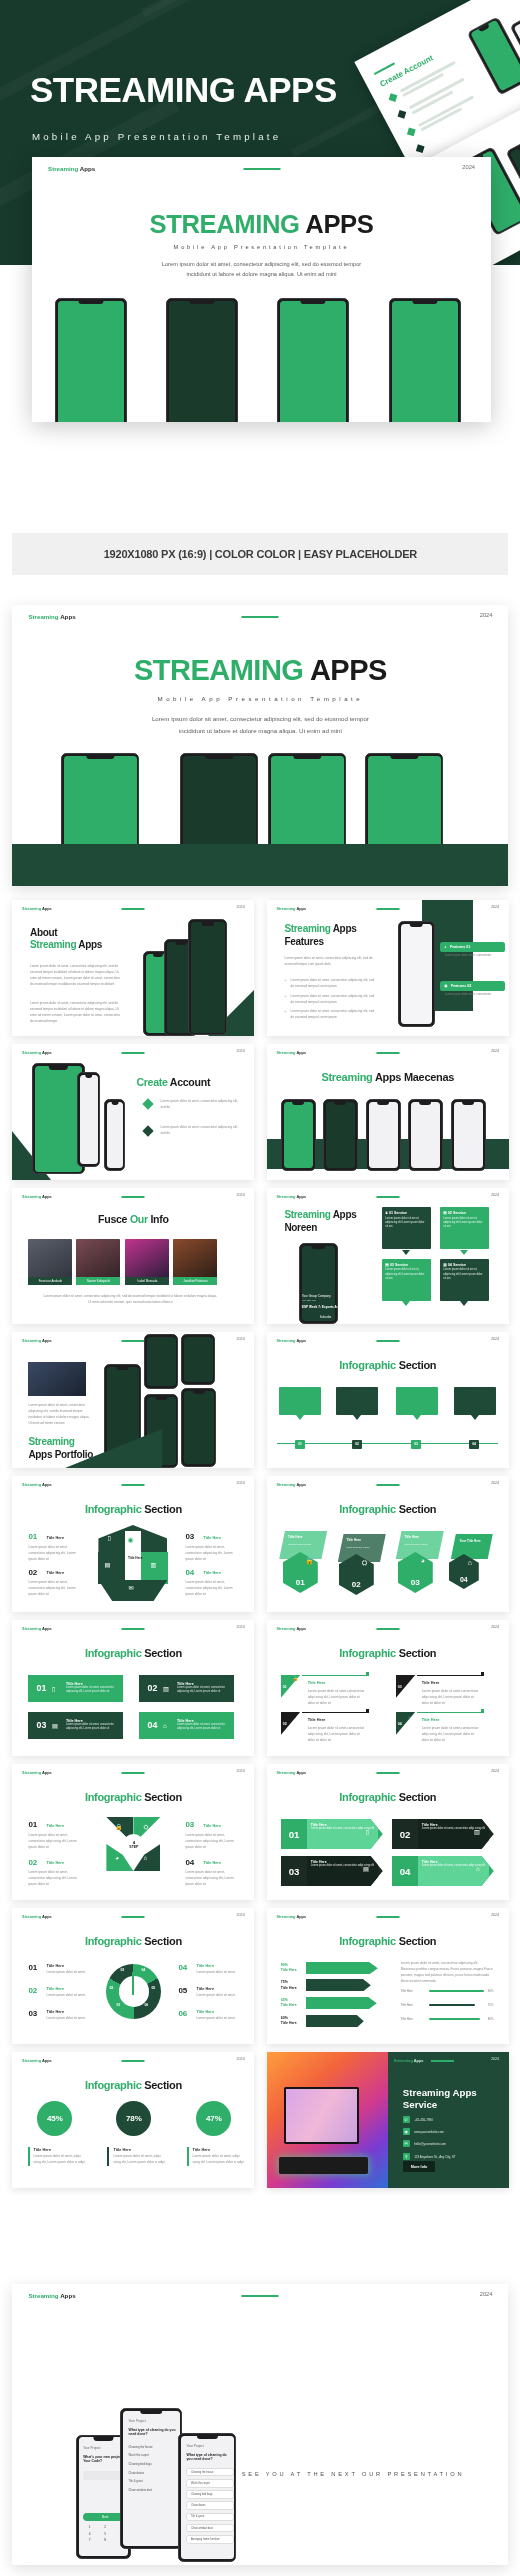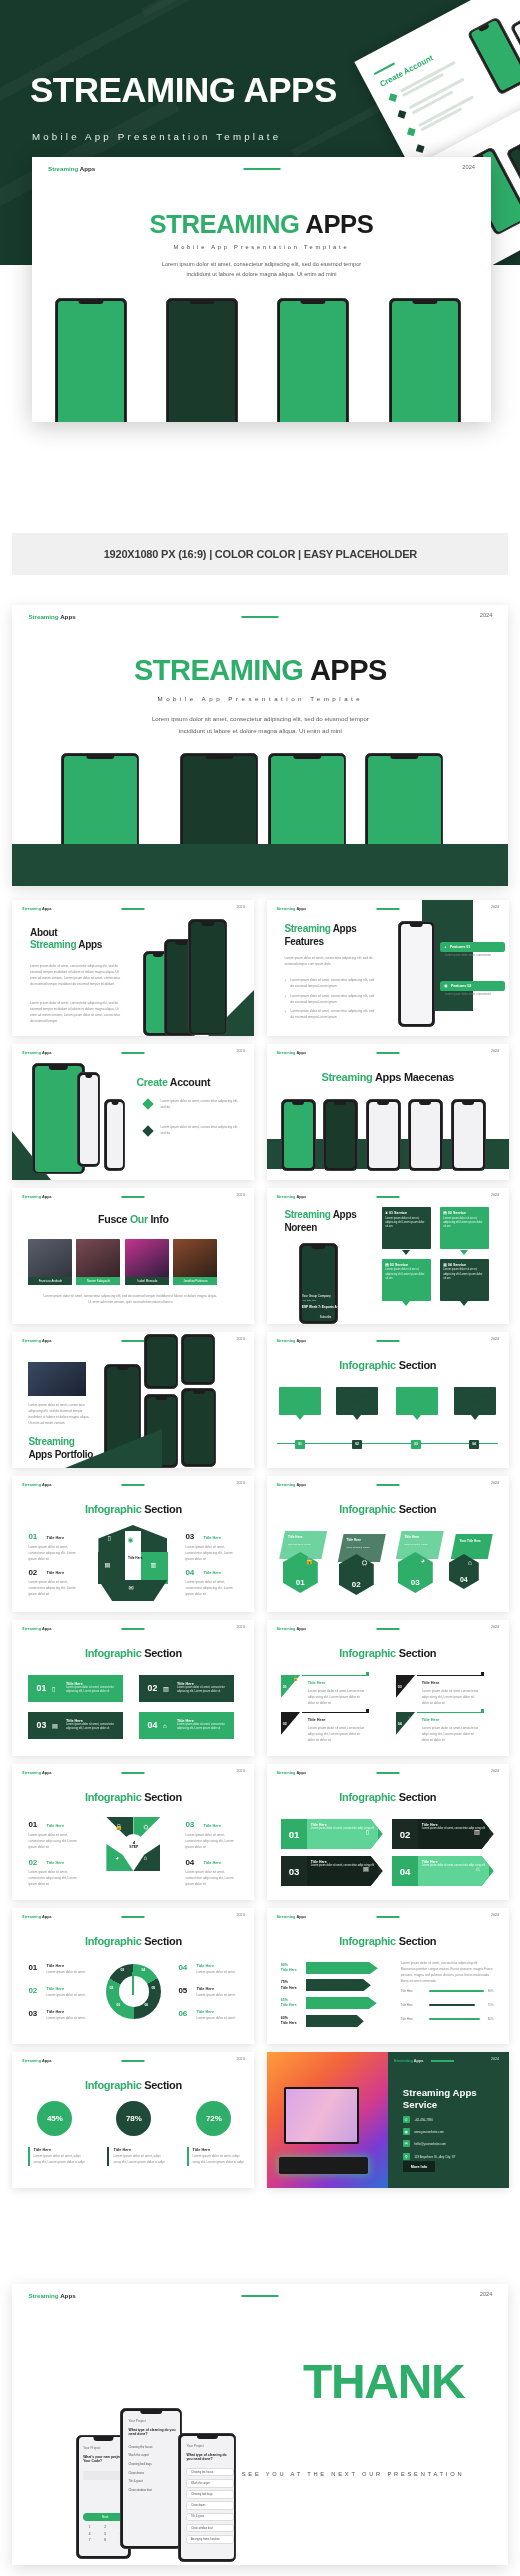--- a/index.html
+++ b/index.html
@@ -1059,21 +1059,21 @@
       <div class="thumb">
         <div class="t-head-brand"><span class="g">Streaming</span> <span class="d">Apps</span></div>
         <div class="t-head-dash"></div>
         <div class="t-head-year">2024</div>
         <div class="t-center-title" style="top:26.5px;">
           <span class="g">Infographic</span>
           <span class="d">Section</span>
         </div>
         <div class="circ" style="left:25px;top:49px;background:#2fae6a;">45%</div>
         <div class="circ" style="left:104px;top:49px;background:#1f4a38;">78%</div>
-        <div class="circ" style="left:184px;top:49px;background:#2fae6a;">72%</div>
+        <div class="circ" style="left:184px;top:49px;background:#2fae6a;">47%</div>
         <div style="position:absolute;left:16px;top:95px;width:1.8px;height:19.4px;background:#2fae6a;"></div>
         <div class="mini-title" style="left:21px;top:95px;">Title Here</div>
         <div class="t-para" style="left:21px;top:102px;width:53px;">Lorem ipsum dolor sit amet, adipi scing elit, Lorem ipsum dolor si adipi</div>
         <div style="position:absolute;left:95px;top:95px;width:1.8px;height:19.4px;background:#1f4a38;"></div>
         <div class="mini-title" style="left:101px;top:95px;">Title Here</div>
         <div class="t-para" style="left:101px;top:102px;width:53px;">Lorem ipsum dolor sit amet, adipi scing elit, Lorem ipsum dolor si adipi</div>
         <div style="position:absolute;left:175px;top:95px;width:1.8px;height:19.4px;background:#2fae6a;"></div>
         <div class="mini-title" style="left:180px;top:95px;">Title Here</div>
         <div class="t-para" style="left:180px;top:102px;width:53px;">Lorem ipsum dolor sit amet, adipi scing elit, Lorem ipsum dolor si adipi</div>
       </div>
@@ -1173,19 +1173,18 @@
             <div style="background:#fff;border:0.5px solid #ddd;border-radius:2.6px;font-size:2.6px;color:#555;padding:1.8px 3.5px;margin-bottom:2.6px;">Clean drains</div>
             <div style="background:#fff;border:0.5px solid #ddd;border-radius:2.6px;font-size:2.6px;color:#555;padding:1.8px 3.5px;margin-bottom:2.6px;">Tile &amp; grout</div>
             <div style="background:#fff;border:0.5px solid #ddd;border-radius:2.6px;font-size:2.6px;color:#555;padding:1.8px 3.5px;margin-bottom:2.6px;">Clean window dust</div>
             <div style="background:#fff;border:0.5px solid #ddd;border-radius:2.6px;font-size:2.6px;color:#555;padding:1.8px 3.5px;">Arranging home furniture</div>
           </div>
         </div>
       </div>
     </div>
 
     <div class="ty-big">
-      <span class="g">THANK</span>
     </div>
     <div class="ty-sub">SEE YOU AT THE NEXT OUR PRESENTATION</div>
   </div>
 
 </div>
 
 
 </body></html>

